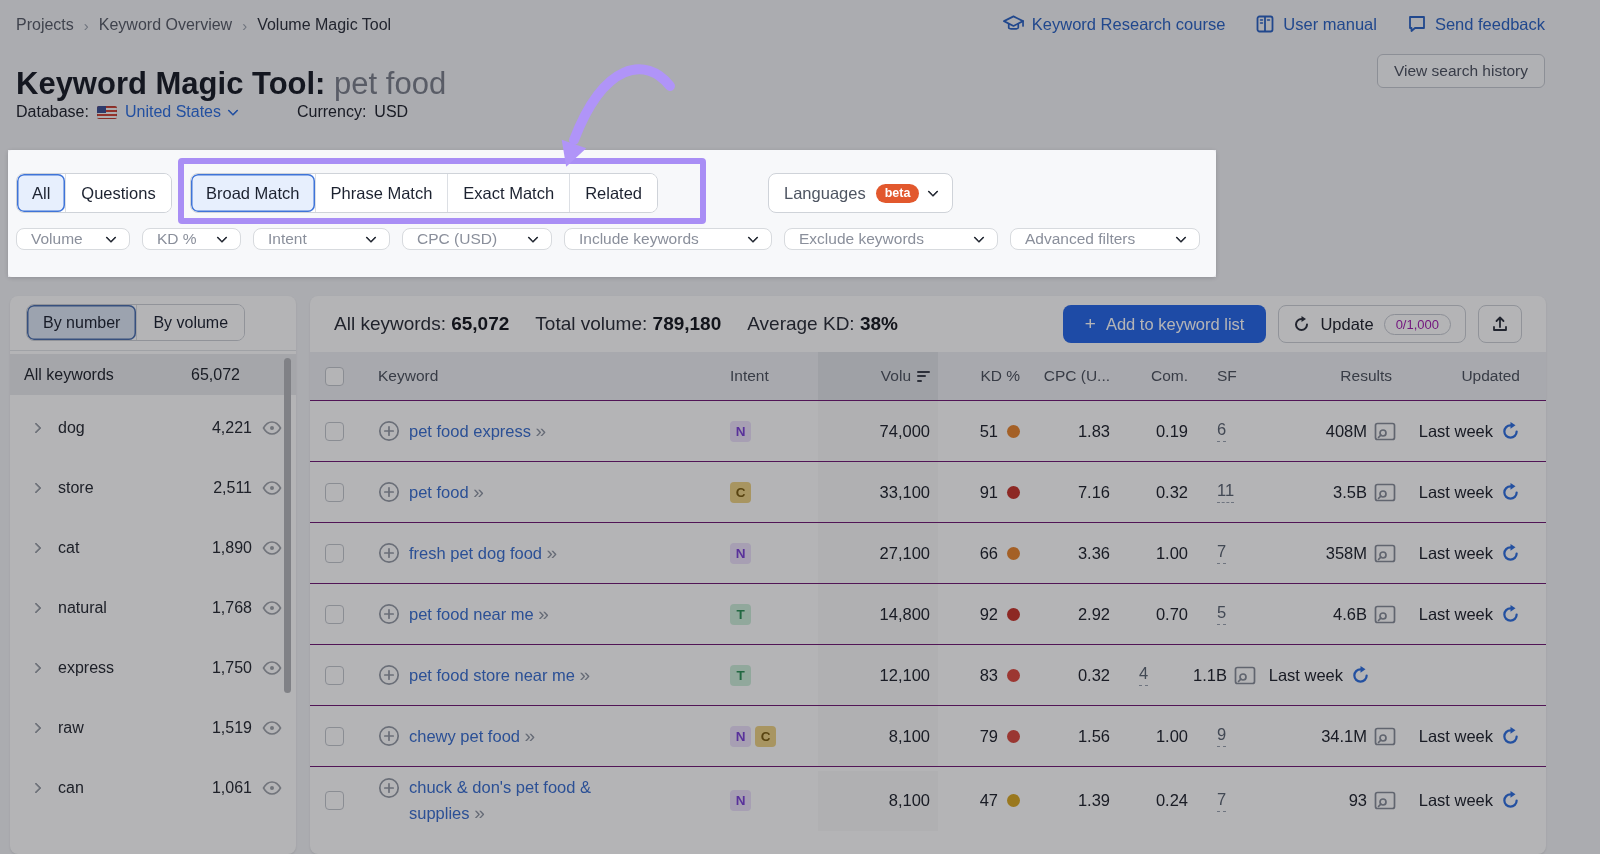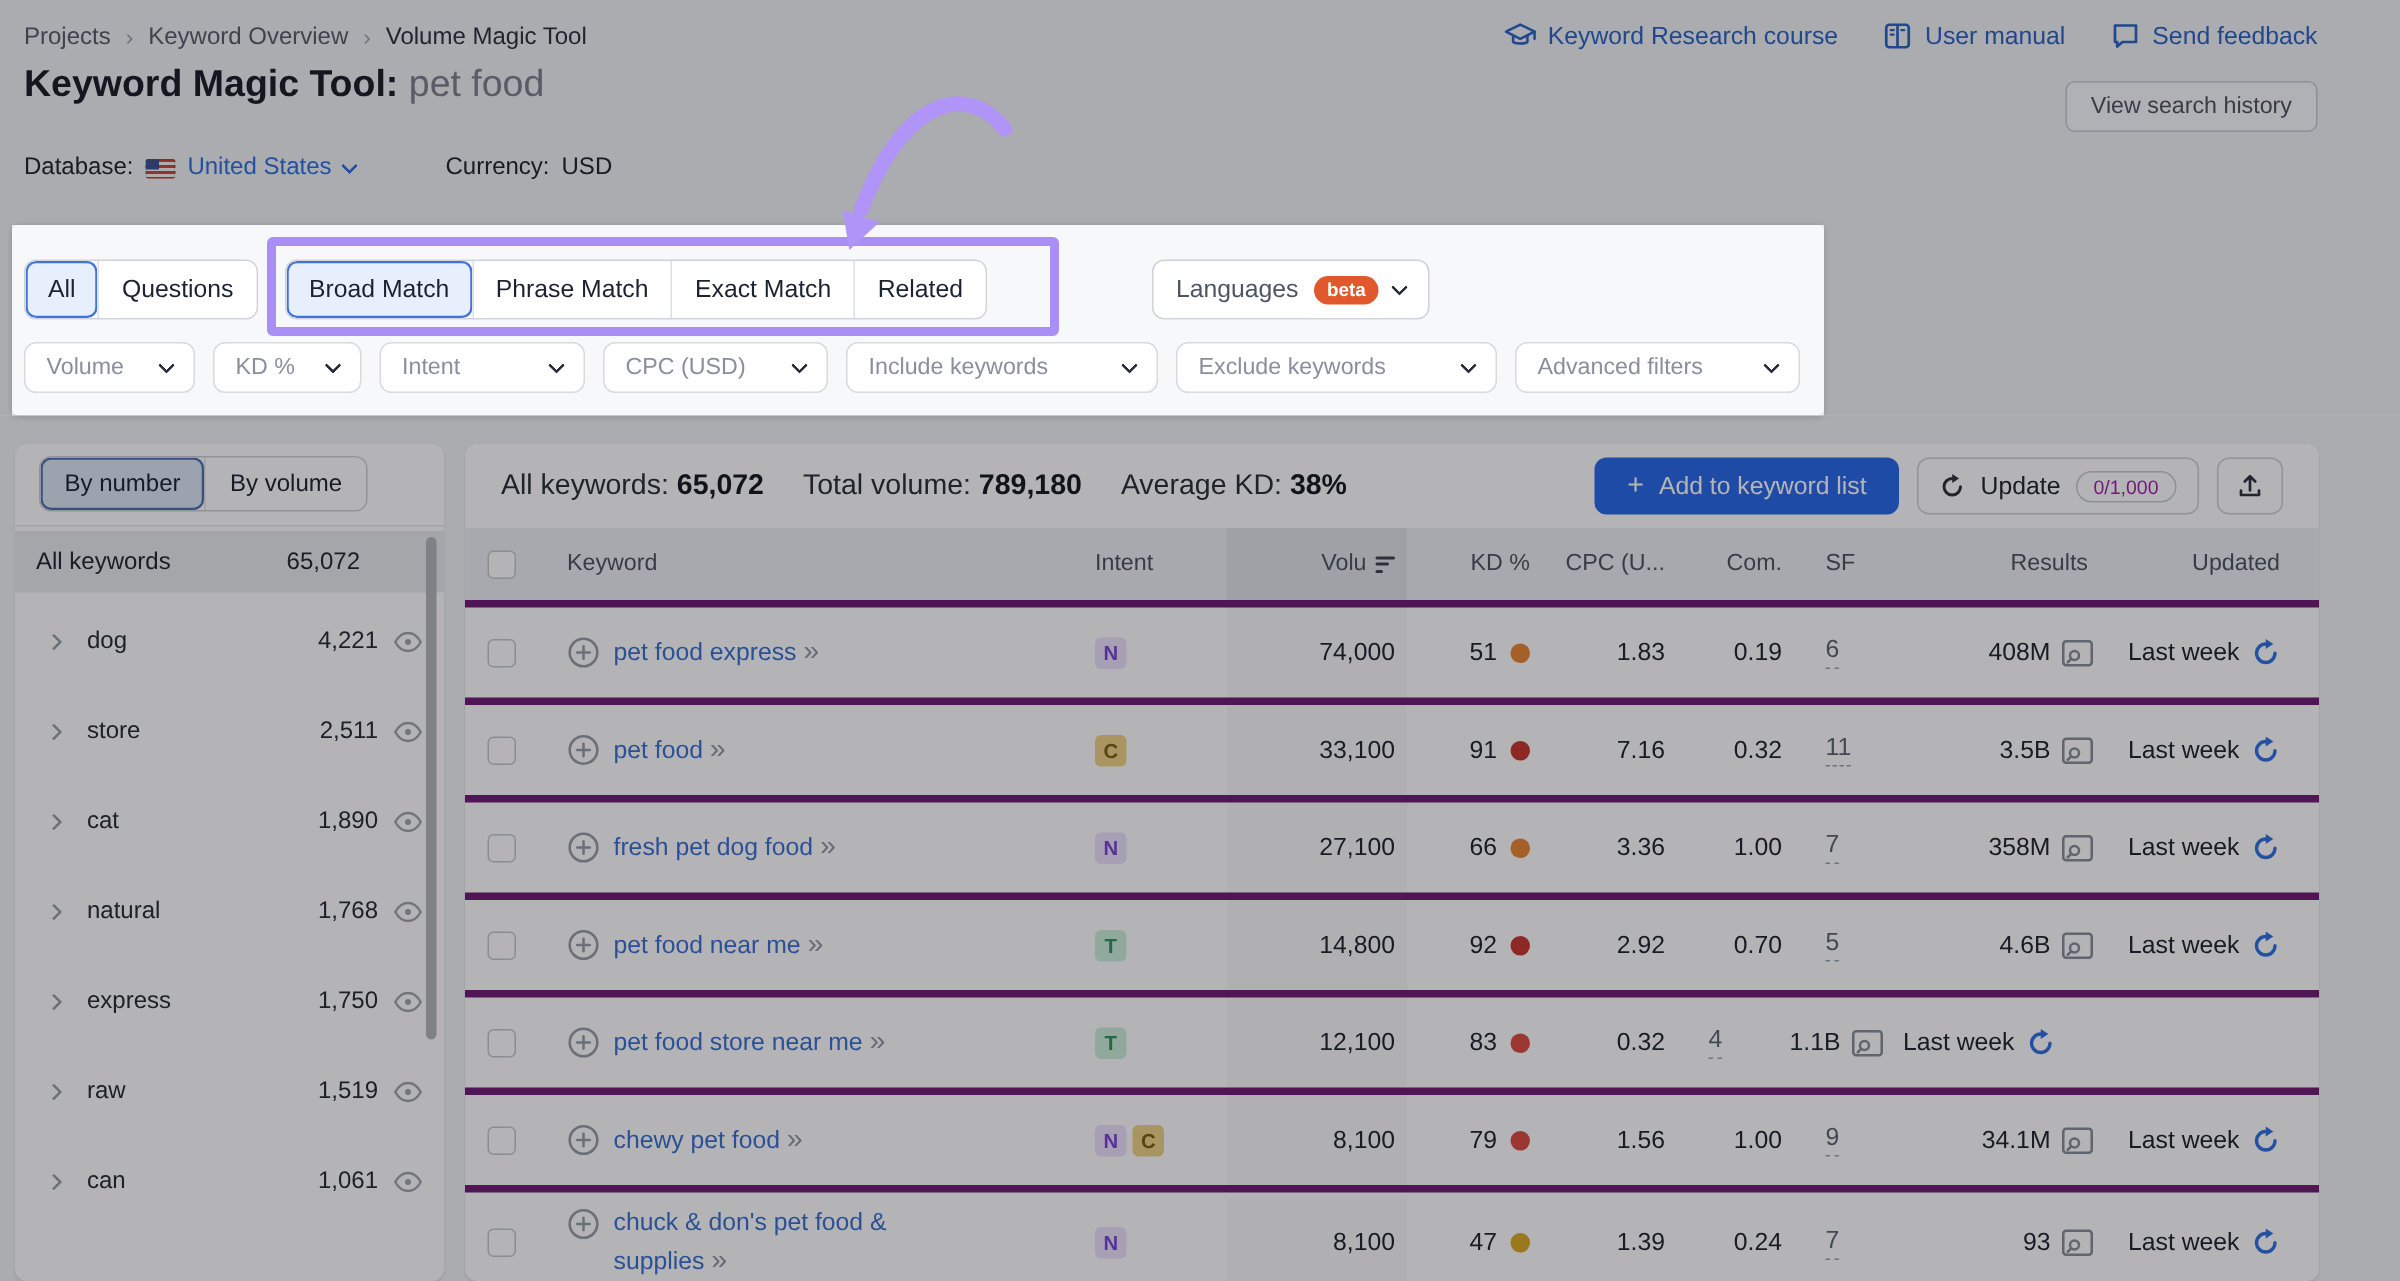--- a/index.html
+++ b/index.html
@@ -10,21 +10,21 @@
     font-family:"Liberation Sans", sans-serif;
     color:#20242e;
   }
   
   .breadcrumb { position:absolute; left:16px; top:16px; display:flex; align-items:center; gap:10px; font-size:16px; color:#575c68; }
   .breadcrumb .sep { color:#9aa2ad; font-size:15px; }
   .breadcrumb .crumb.current { color:#2c313c; }
   .top-links { position:absolute; right:55px; top:14px; display:flex; gap:30px; align-items:center; }
   .hlink { display:flex; align-items:center; gap:8px; color:#2b63c4; font-size:16.5px; cursor:pointer; }
   .hlink svg { display:block; }
-  .page-title { position:absolute; left:16px; top:42px; font-size:25px; font-weight:700; color:#181c26;text-align:right; }
+  .page-title { position:absolute; left:16px; top:66px; font-size:31px; font-weight:700; color:#181c26;text-align:right; }
   .page-title .query { font-weight:400; color:#7b808c; }
   .view-history { position:absolute; right:55px; top:54px; height:34px; padding:0 16px; display:flex; align-items:center;
     background:#fafbfc; border:1px solid #c6cad1; border-radius:6px; font-size:15.5px; color:#4c5260; cursor:pointer; }
   .db-row { position:absolute; left:16px; top:103px; display:flex; align-items:center; gap:8px; font-size:16px; }
   .db-link { display:flex; align-items:center; gap:8px; color:#2e6fe0; cursor:pointer; }
   .flag { position:relative; width:20px; height:13px; border-radius:2px; overflow:hidden; display:inline-block;
     background:repeating-linear-gradient(to bottom,#cf4437 0 2px,#f5f5f5 2px 4px); box-shadow:0 0 0 1px rgba(0,0,0,.08) inset; }
   .flag::after { content:""; position:absolute; left:0; top:0; width:9px; height:7px; background:#3c4f93; }
   .chev { display:inline-block; width:8px; height:8px; border-right:2.5px solid #262b35; border-bottom:2.5px solid #262b35;
     transform:rotate(45deg) translate(-1px,-1px); border-radius:1px; }
@@ -35,21 +35,21 @@
   .filter-panel { position:absolute; left:8px; top:150px; width:1208px; height:127px; background:#f7f8fa;
     border-radius:4px; box-shadow:0 1px 4px rgba(20,25,40,.18); }
   .seg-group { position:absolute; display:flex; height:40px; background:#fff; border:1px solid #cfd3d9; border-radius:8px; overflow:hidden; }
   .seg-btn { display:flex; align-items:center; padding:0 15px; font-size:16.5px; color:#1c2230; cursor:pointer; border-left:1px solid #dcdfe4; background:#fff; white-space:nowrap; }
   .seg-btn:first-child { border-left:none; }
   .seg-btn.selected { background:#e7effd; box-shadow:inset 0 0 0 1.5px #3f74d8; border-radius:7px; }
   .lang-btn { position:absolute; left:760px; top:23px; height:40px; display:flex; align-items:center; gap:10px; padding:0 15px;
     background:#fff; border:1px solid #cfd3d9; border-radius:8px; cursor:pointer; font-size:16.5px; color:#4e5562; }
   .beta-badge { background:#e2582d; color:#fff; font-size:12.5px; font-weight:700; padding:2.5px 9px; border-radius:10px; }
   .pill-row { position:absolute; left:8px; top:78px; display:flex; gap:12px; }
-  .pill { height:34px; display:flex; align-items:center; justify-content:space-between; padding:0 14px; gap:10px;
+  .pill { height:22px; display:flex; align-items:center; justify-content:space-between; padding:0 14px; gap:10px;
     background:#fff; border:1px solid #d7dade; border-radius:8px; font-size:15.5px; color:#8a8f9b; cursor:pointer; white-space:nowrap; }
 
   
   .sidebar { position:absolute; left:10px; top:296px; width:286px; height:558px; background:#fff; border-radius:8px; box-shadow:0 1px 2px rgba(20,25,40,.10); }
   .side-toggle { position:absolute; left:16px; top:8px; display:flex; height:37px; background:#fff; border:1px solid #ccd0d6; border-radius:8px; overflow:hidden; }
   .side-toggle .seg-btn { font-size:16px; padding:0 16px; }
   .side-toggle .seg-btn.selected { background:#dce6f5; box-shadow:inset 0 0 0 1.5px #4a6fae; border-radius:7px; }
   .side-divider { position:absolute; left:0; top:54px; width:100%; height:1px; background:#e3e5e8; }
   .all-row { position:absolute; left:0; top:58px; width:100%; height:41px; background:#e9ebee; display:flex; align-items:center;
     justify-content:space-between; padding:0 56px 0 14px; font-size:16px; color:#22262f; cursor:pointer; }
@@ -83,21 +83,21 @@
   .cell.c-kw { padding-left:20px; }
   .cell.c-int { padding-left:2px; }
   .cell.c-vol { justify-content:flex-end; padding-right:8px; gap:6px; }
   .thead .c-vol { background:#e1e4e8; }
   .cell.c-kd { justify-content:flex-end; padding-right:8px; }
   .cell.c-cpc { justify-content:flex-end; padding-right:12px; }
   .cell.c-com { justify-content:flex-end; padding-right:12px; }
   .cell.c-sf { padding-left:17px; }
   .cell.c-res { justify-content:flex-end; gap:7px; }
   .cell.c-upd { justify-content:flex-end; padding-right:26px; gap:8px; }
-  .trow { border-top:5px solid #701a75; font-size:16.5px; color:#20242e; min-height:60px; }
+  .trow { border-top:1px solid #701a75; font-size:16.5px; color:#20242e; min-height:60px; }
   .trow .cell { display:flex; align-items:center; min-height:60px; }
   .checkbox { width:19px; height:19px; border:1.5px solid #c3c7cd; border-radius:4px; background:#fff; cursor:pointer; }
   .kw-wrap { display:flex; align-items:flex-start; gap:9px; padding:8px 0; }
   .kw-link { color:#3a6fd0; cursor:pointer; max-width:235px; line-height:25px; }
   .kw-arrows { color:#8f96a3; font-size:19px; line-height:25px; letter-spacing:-1px; cursor:pointer; }
   .intent-badge { width:21px; height:21px; border-radius:4px; display:inline-flex; align-items:center; justify-content:center;
     font-size:13.5px; font-weight:700; margin-right:4px; }
   .kd-dot { width:13px; height:13px; border-radius:50%; margin-left:9px; }
   .sf-link { color:#5b6472; border-bottom:1px dashed #9aa2b0; padding-bottom:2px; cursor:pointer; }
   .sort-icon { display:inline-flex; flex-direction:column; gap:2.5px; cursor:pointer; }

